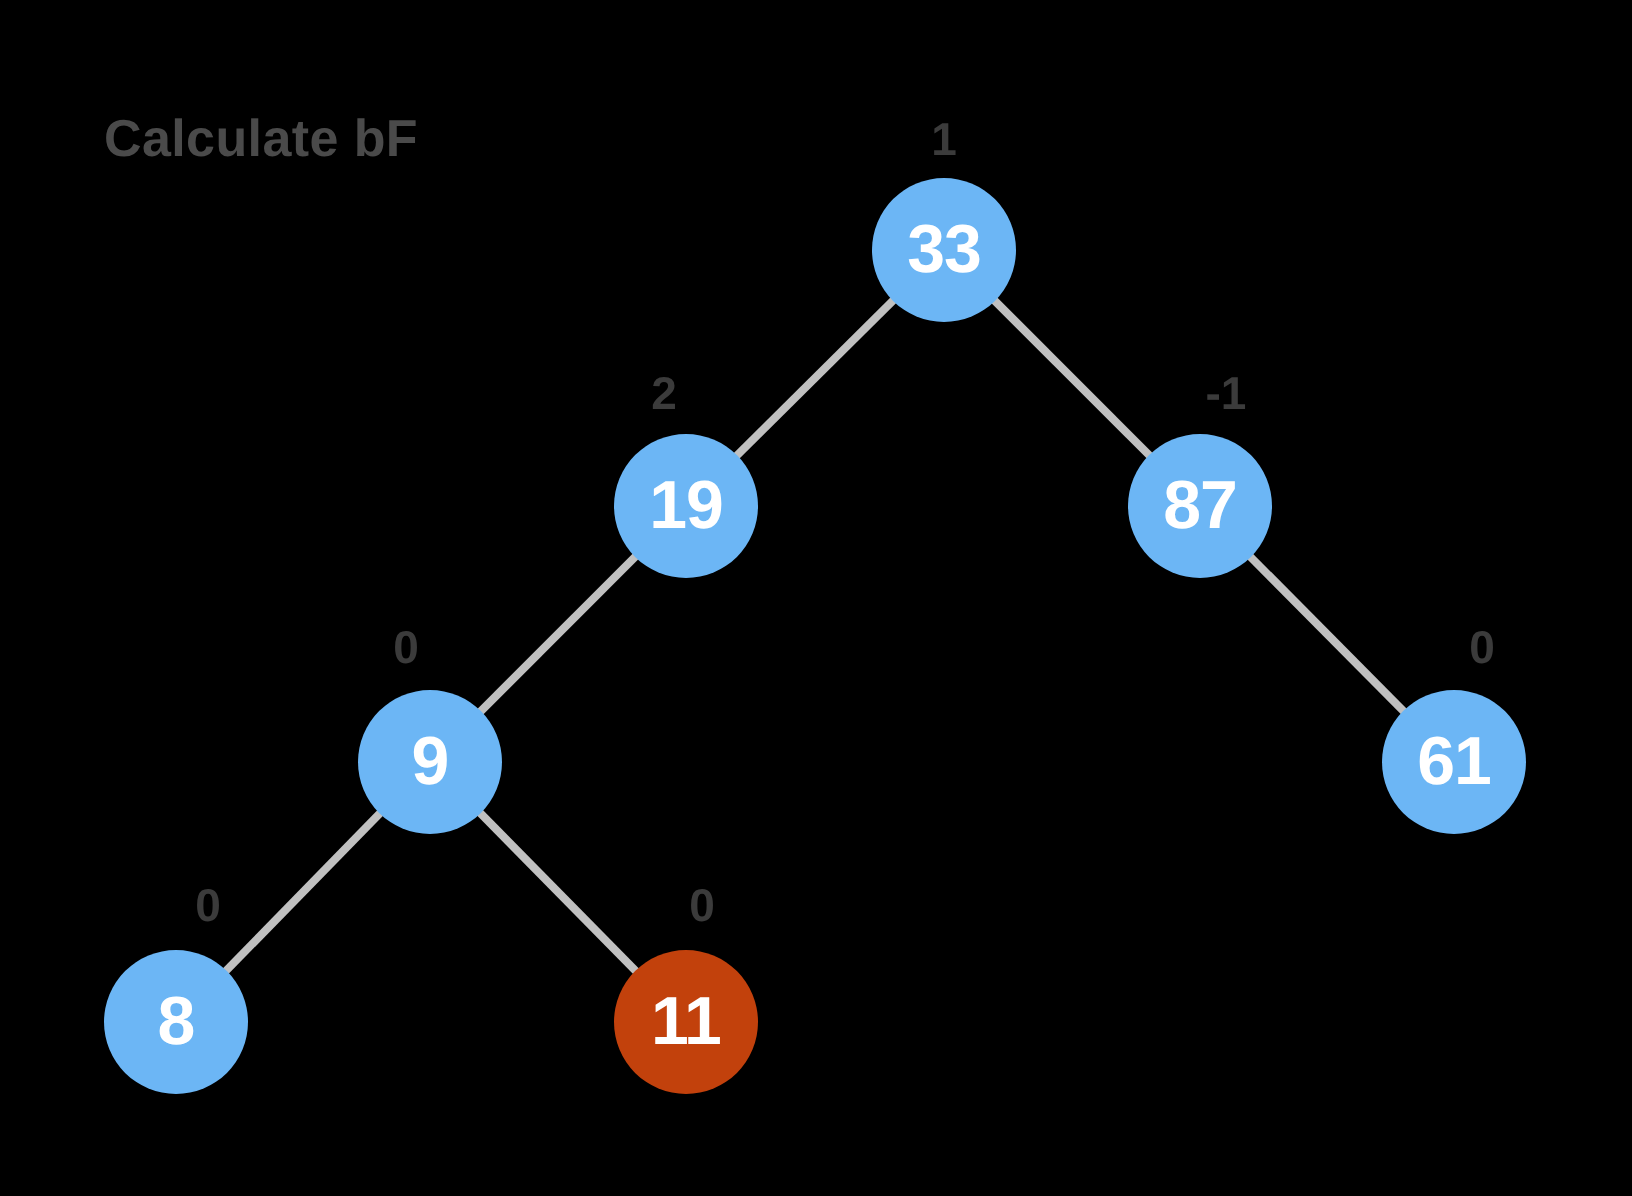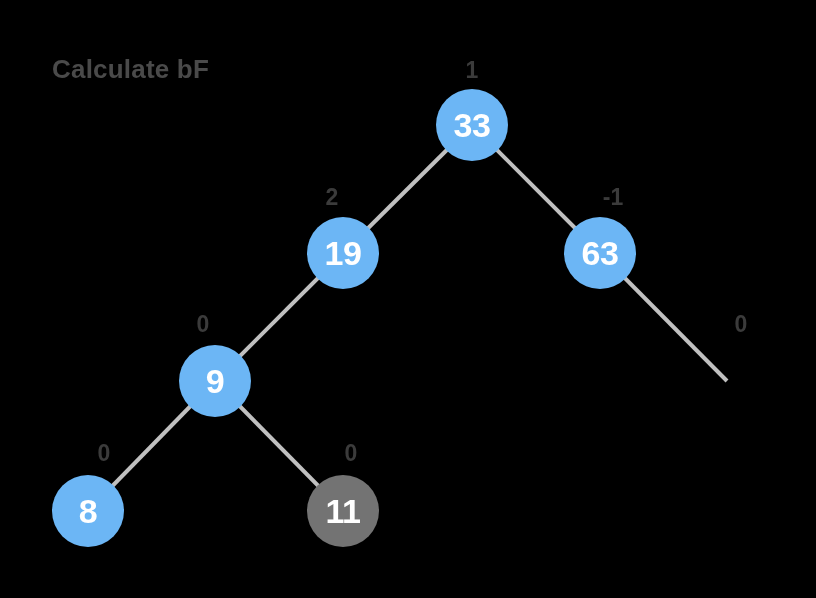--- a/index.html
+++ b/index.html
@@ -87,29 +87,32 @@
     </svg>
 
   <div id="node-layer">
       <div class="node" style="left: 436px; top: 89px; background: rgb(108, 182, 245);">
         <span class="node-label" style="color: rgb(255, 255, 255);">33</span>
       </div>
       <div class="node" style="left: 307px; top: 217px; background: rgb(108, 182, 245);">
         <span class="node-label" style="color: rgb(255, 255, 255);">19</span>
       </div>
       <div class="node" style="left: 564px; top: 217px; background: rgb(108, 182, 245);">
-        <span class="node-label" style="color: rgb(255, 255, 255);">63</span>
+        <span class="node-label" style="color: rgb(255, 255, 255);">87</span>
       </div>
       <div class="node" style="left: 179px; top: 345px; background: rgb(108, 182, 245);">
         <span class="node-label" style="color: rgb(255, 255, 255);">9</span>
       </div>
+      <div class="node" style="left: 691px; top: 345px; background: rgb(108, 182, 245);">
+        <span class="node-label" style="color: rgb(255, 255, 255);">61</span>
+      </div>
       <div class="node" style="left: 52px; top: 475px; background: rgb(108, 182, 245);">
         <span class="node-label" style="color: rgb(255, 255, 255);">8</span>
       </div>
-      <div class="node" style="left: 307px; top: 475px; background: #737373;">
+      <div class="node" style="left: 307px; top: 475px; background: #c2410c;">
         <span class="node-label" style="color: rgb(255, 255, 255);">11</span>
       </div>
     </div>
 
   <div id="label-layer">
       <div class="bf" style="left: 472px; top: 70px; color: rgb(59, 59, 59);">1</div>
       <div class="bf" style="left: 332px; top: 197px; color: rgb(59, 59, 59);">2</div>
       <div class="bf" style="left: 613px; top: 197px; color: rgb(59, 59, 59);">-1</div>
       <div class="bf" style="left: 203px; top: 324px; color: rgb(59, 59, 59);">0</div>
       <div class="bf" style="left: 741px; top: 324px; color: rgb(59, 59, 59);">0</div>

